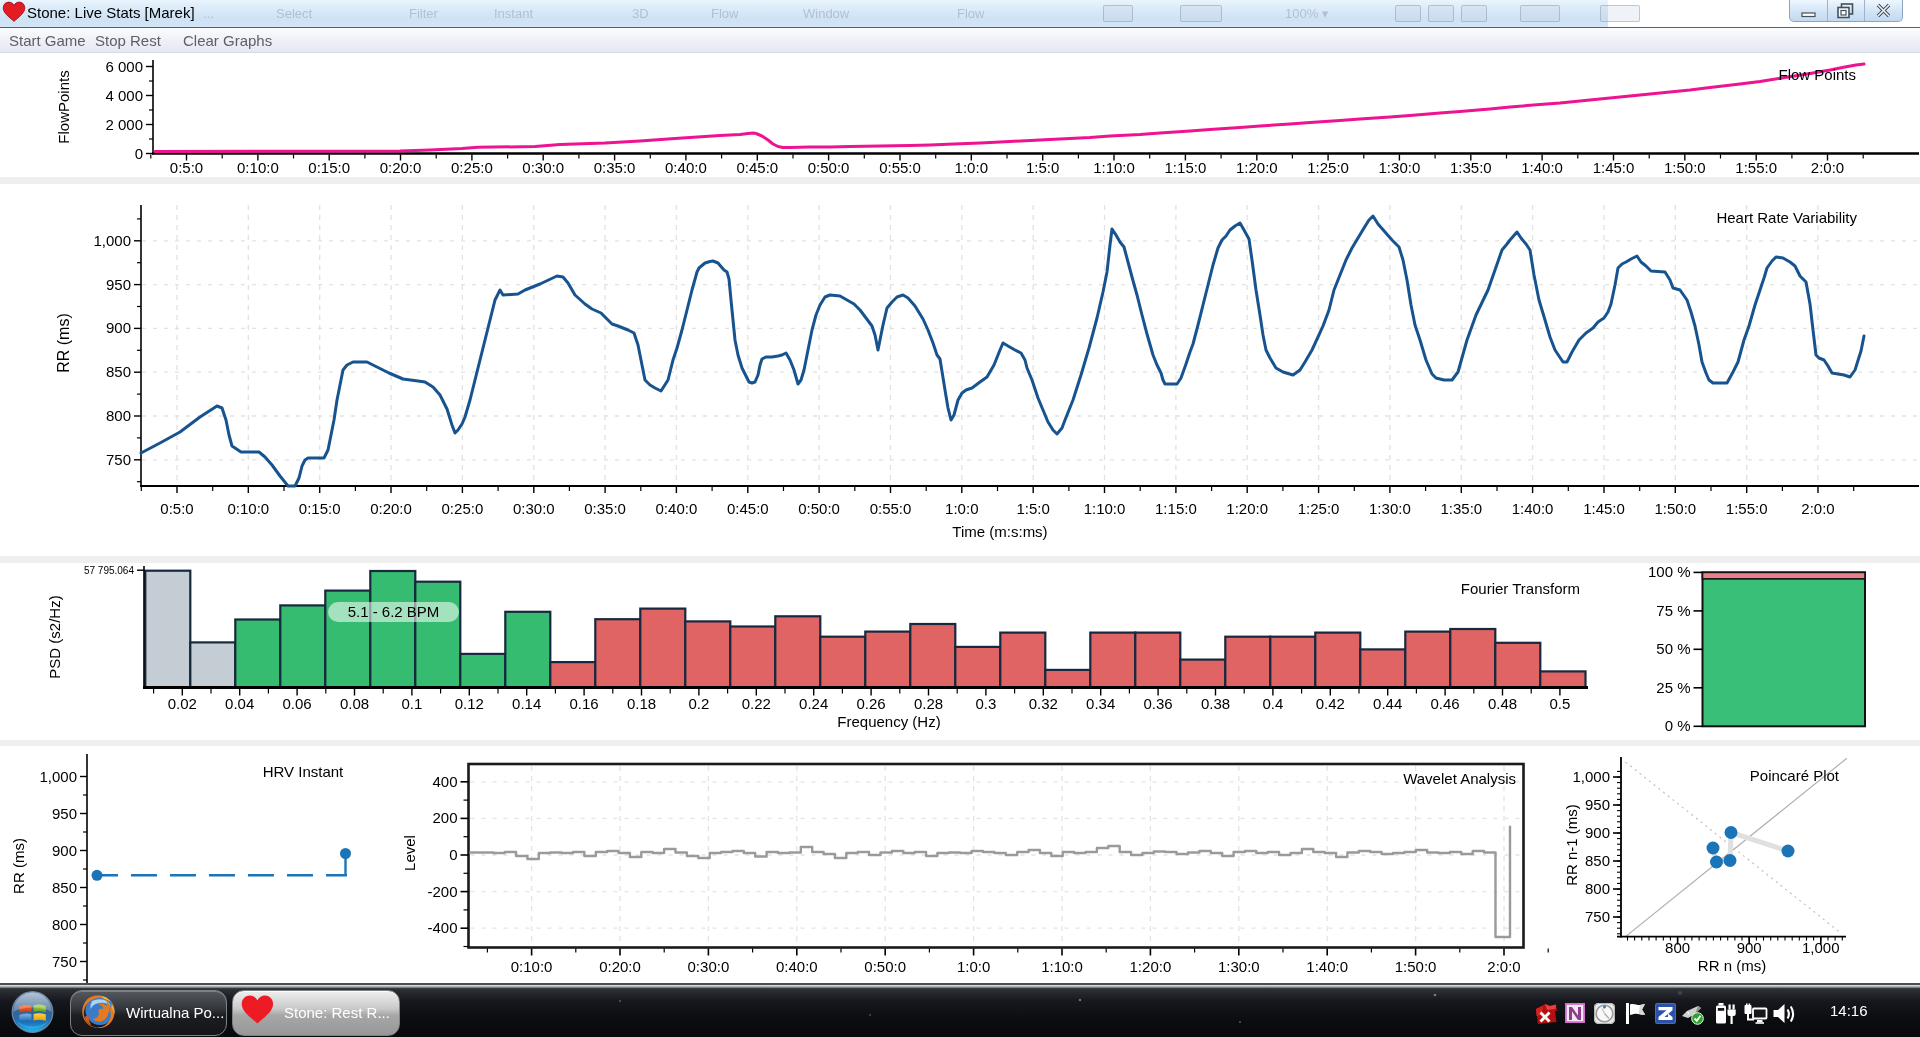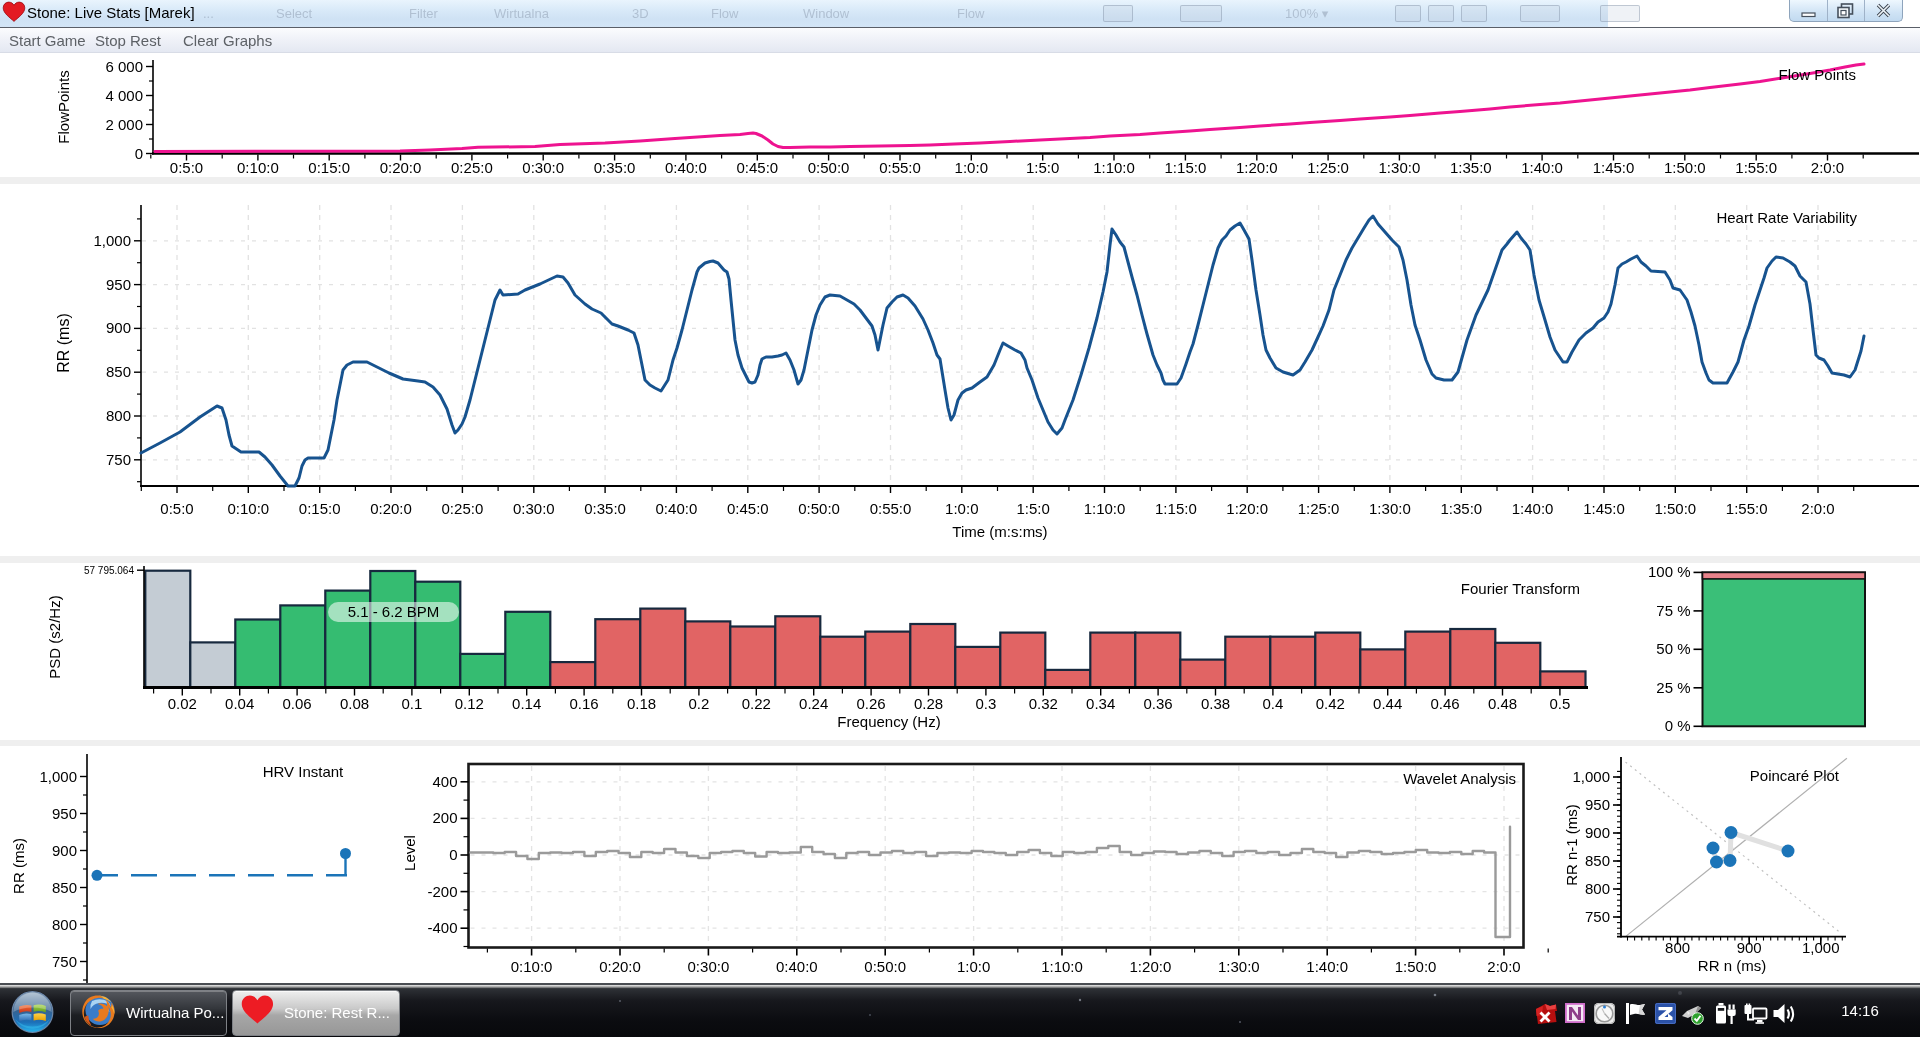--- a/index.html
+++ b/index.html
@@ -16,38 +16,38 @@
 #content { position:absolute; left:0; top:53px; width:1920px; height:932px; background:#fff; }
 .sep { position:absolute; left:0; width:1920px; background:#efefef; }
 #winbtns { position:absolute; left:1789px; top:0; width:114px; height:22px; display:flex;
   background:linear-gradient(180deg,#eef7fe,#cfe3f5 60%,#c2daf0); border:1px solid #8ea4bc; border-top:none;
   border-radius:0 0 5px 5px; overflow:hidden; }
 #winbtns .wb { flex:1; border-right:1px solid #9fb2c8; position:relative; }
 #winbtns .wb:last-child { border-right:none; }
 #taskbar { position:absolute; left:0; top:985px; width:1920px; height:52px;
   background:linear-gradient(180deg,#eaeaea 0%,#9a9a9a 4%,#2e3136 7%,#17181d 30%,#0b0c10 70%,#08090c 100%); }
 #winbot { position:absolute; left:0; top:983px; width:1920px; height:2px; background:#4a4d52; }
-.tbtn { position:absolute; top:4.5px; height:46px; border-radius:4px; border:1px solid #7e8186; }
+.tbtn { position:absolute; top:4.5px; height:46px; border-radius:12px; border:1px solid #7e8186; }
 .tbtn .lbl { position:absolute; top:13px; font-size:15px; color:#fff; white-space:nowrap; }
 #ffbtn { left:70px; width:157px; background:linear-gradient(180deg,#55585e 0%,#33363b 40%,#1c1e22 55%,#141519 100%); box-shadow:inset 0 1px 0 rgba(255,255,255,0.25); }
 #stbtn { left:232px; width:168px; background:linear-gradient(180deg,#efefef 0%,#c9c9c9 40%,#a7a7a7 55%,#979797 100%); box-shadow:inset 0 1px 0 rgba(255,255,255,0.7); }
-#clock { position:absolute; left:1830px; top:0; width:60px; height:52px; color:#fff; font-size:15px; text-align:center; line-height:52px; }
+#clock { position:absolute; left:1830px; top:0; width:60px; height:52px; color:#fff; font-size:15px; line-height:52px; }
 svg { position:absolute; }
 text { font-family:"Liberation Sans", sans-serif; }
 </style>
 </head>
 <body>
 <div id="titlebar">
   <svg width="26" height="26" style="left:2px;top:1px">
       <path d="M12 20.4 C8.2 16.8 1.2 12.3 1.2 6.9 C1.2 3.2 4.1 1.1 6.8 1.1 C8.9 1.1 10.9 2.3 12 4.3 C13.1 2.3 15.1 1.1 17.2 1.1 C19.9 1.1 22.8 3.2 22.8 6.9 C22.8 12.3 15.8 16.8 12 20.4 Z" fill="#e31b23" stroke="#9a0f15" stroke-width="0.8"></path>
     </svg>
   <span class="title">Stone: Live Stats [Marek]</span>
   <span class="gi" style="left:276px">Select</span>
     <span class="gi" style="left:409px">Filter</span>
-    <span class="gi" style="left:494px">Wirtualna</span>
+    <span class="gi" style="left:494px">Instant</span>
     <span class="gi" style="left:632px">3D</span>
     <span class="gi" style="left:711px">Flow</span>
     <span class="gi" style="left:803px">Window</span>
     <span class="gi" style="left:957px">Flow</span>
     <span class="gi" style="left:203px">...</span>
     <span class="gB" style="left:1103px;width:30px"></span>
     <span class="gB" style="left:1180px;width:42px"></span>
     <span class="gB" style="left:1395px;width:26px"></span>
     <span class="gB" style="left:1428px;width:26px"></span>
     <span class="gB" style="left:1461px;width:26px"></span>

